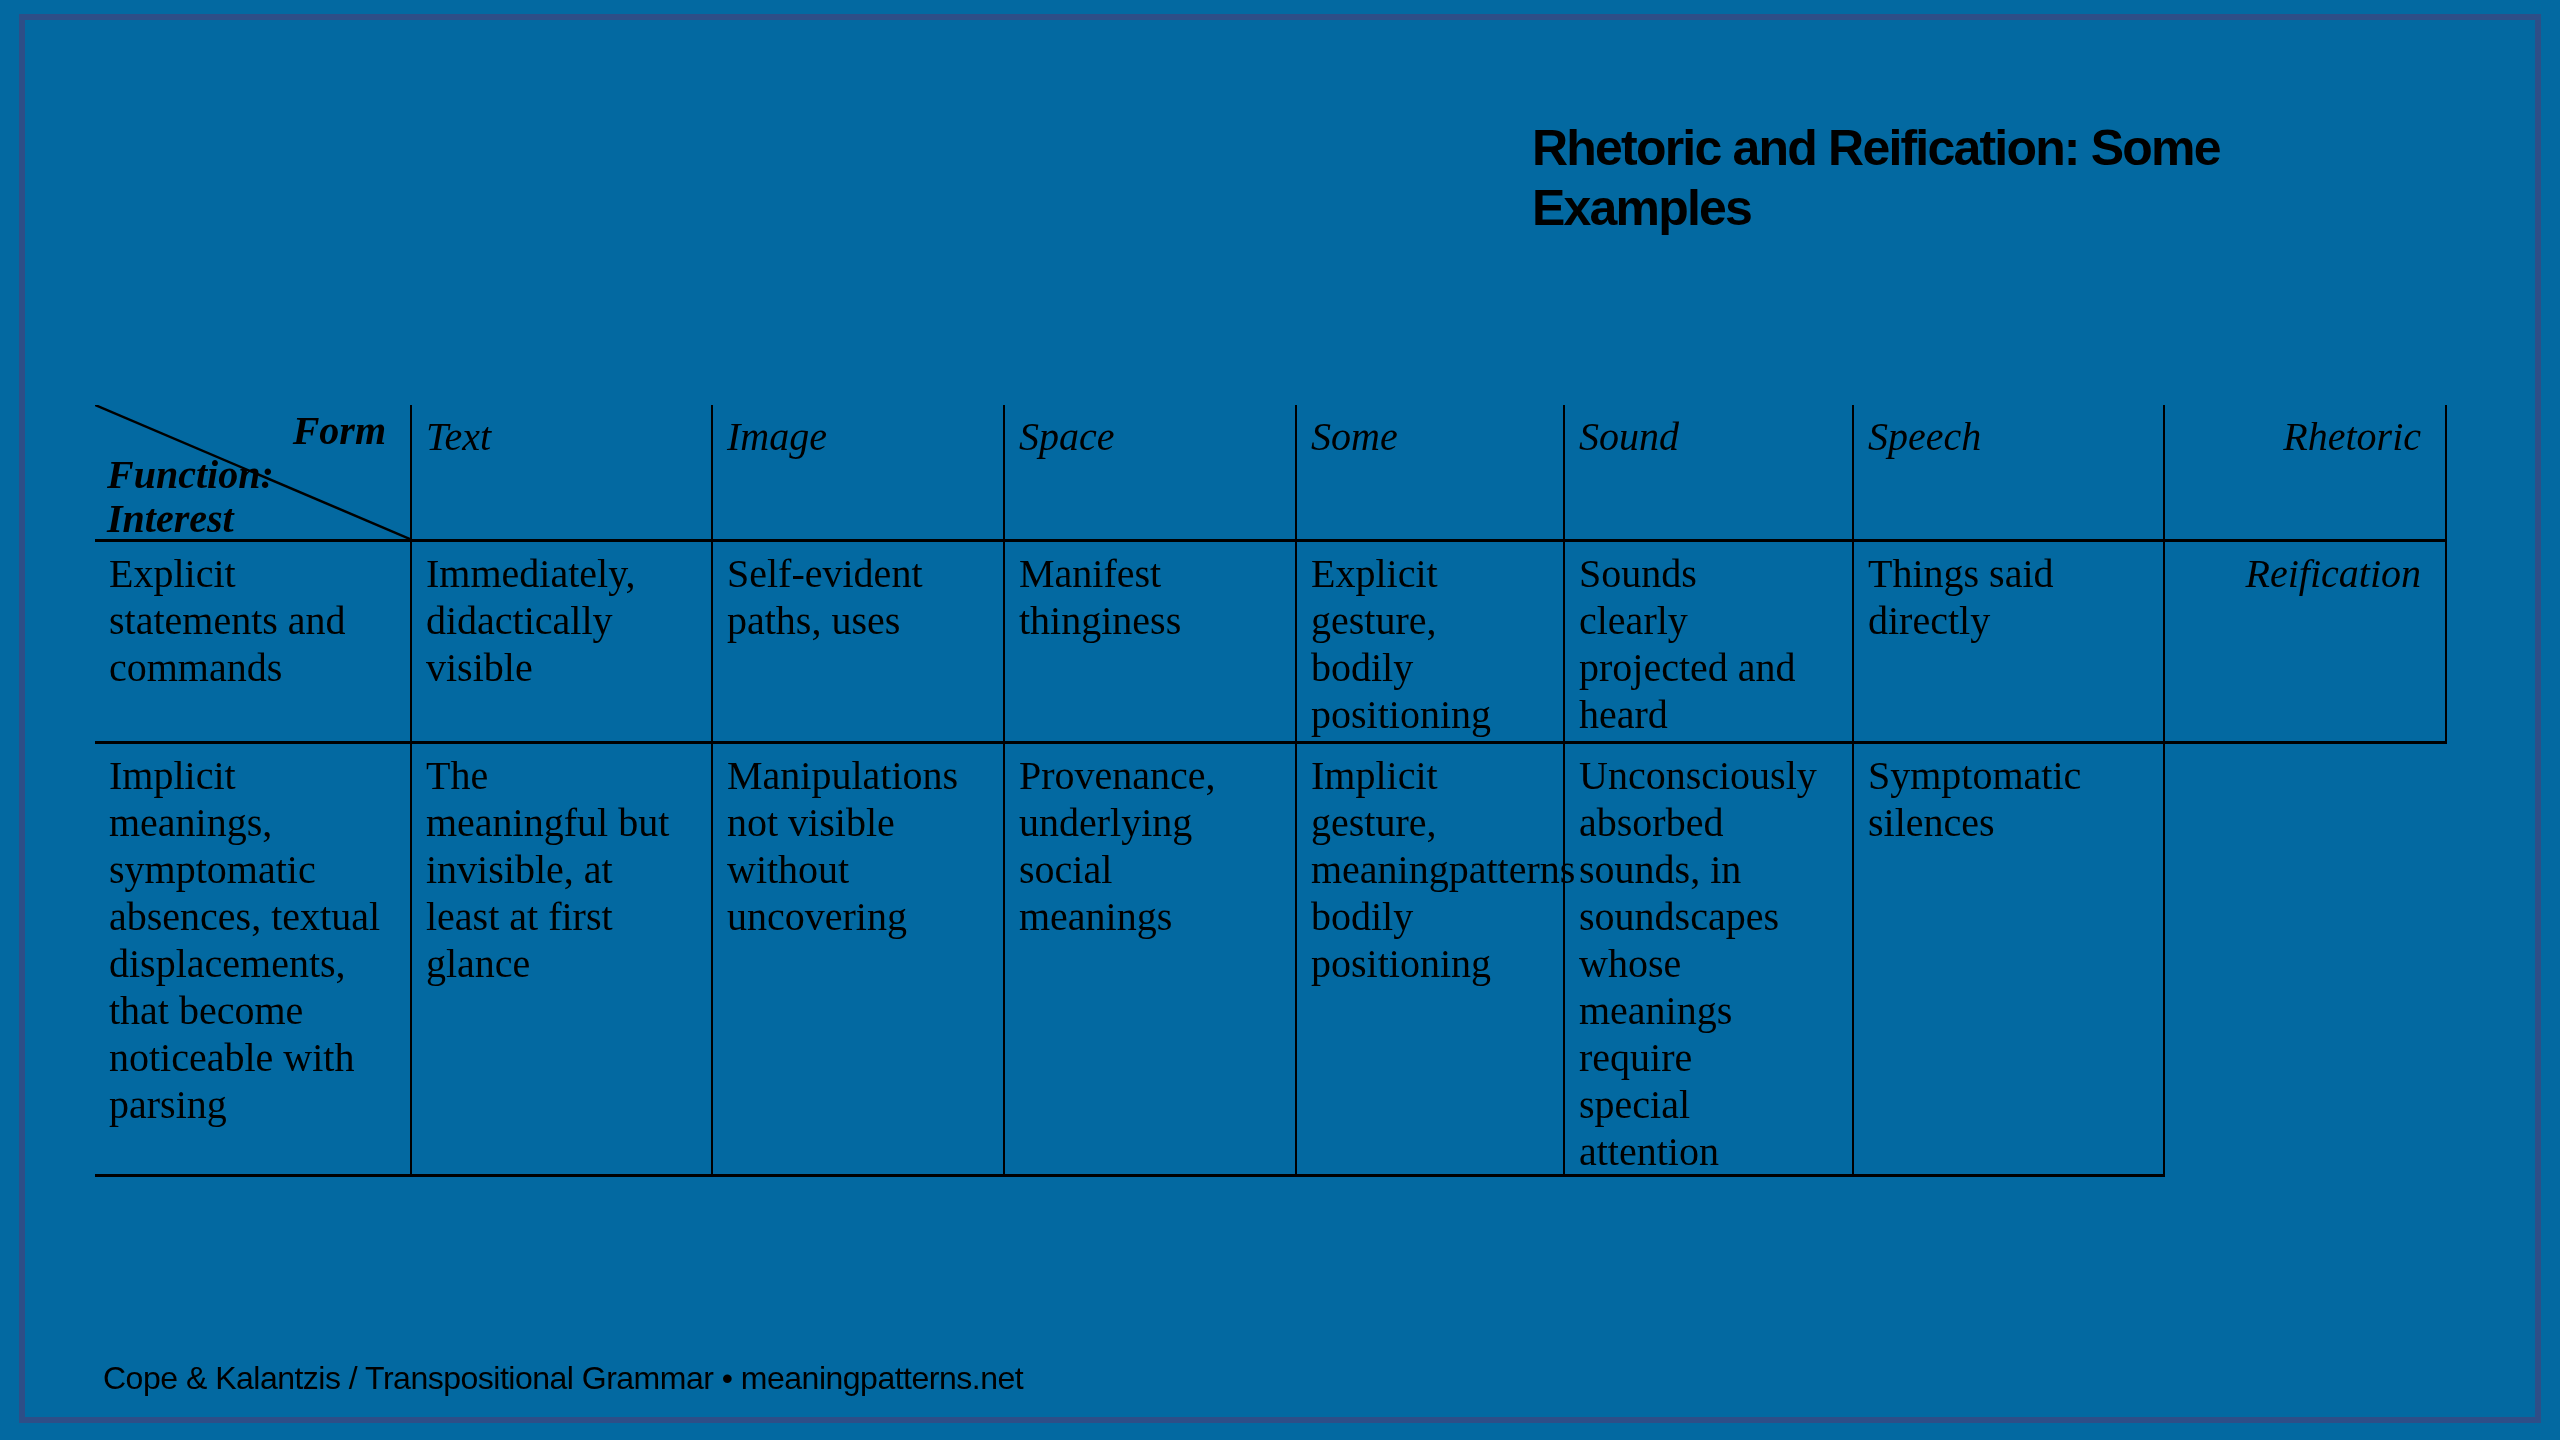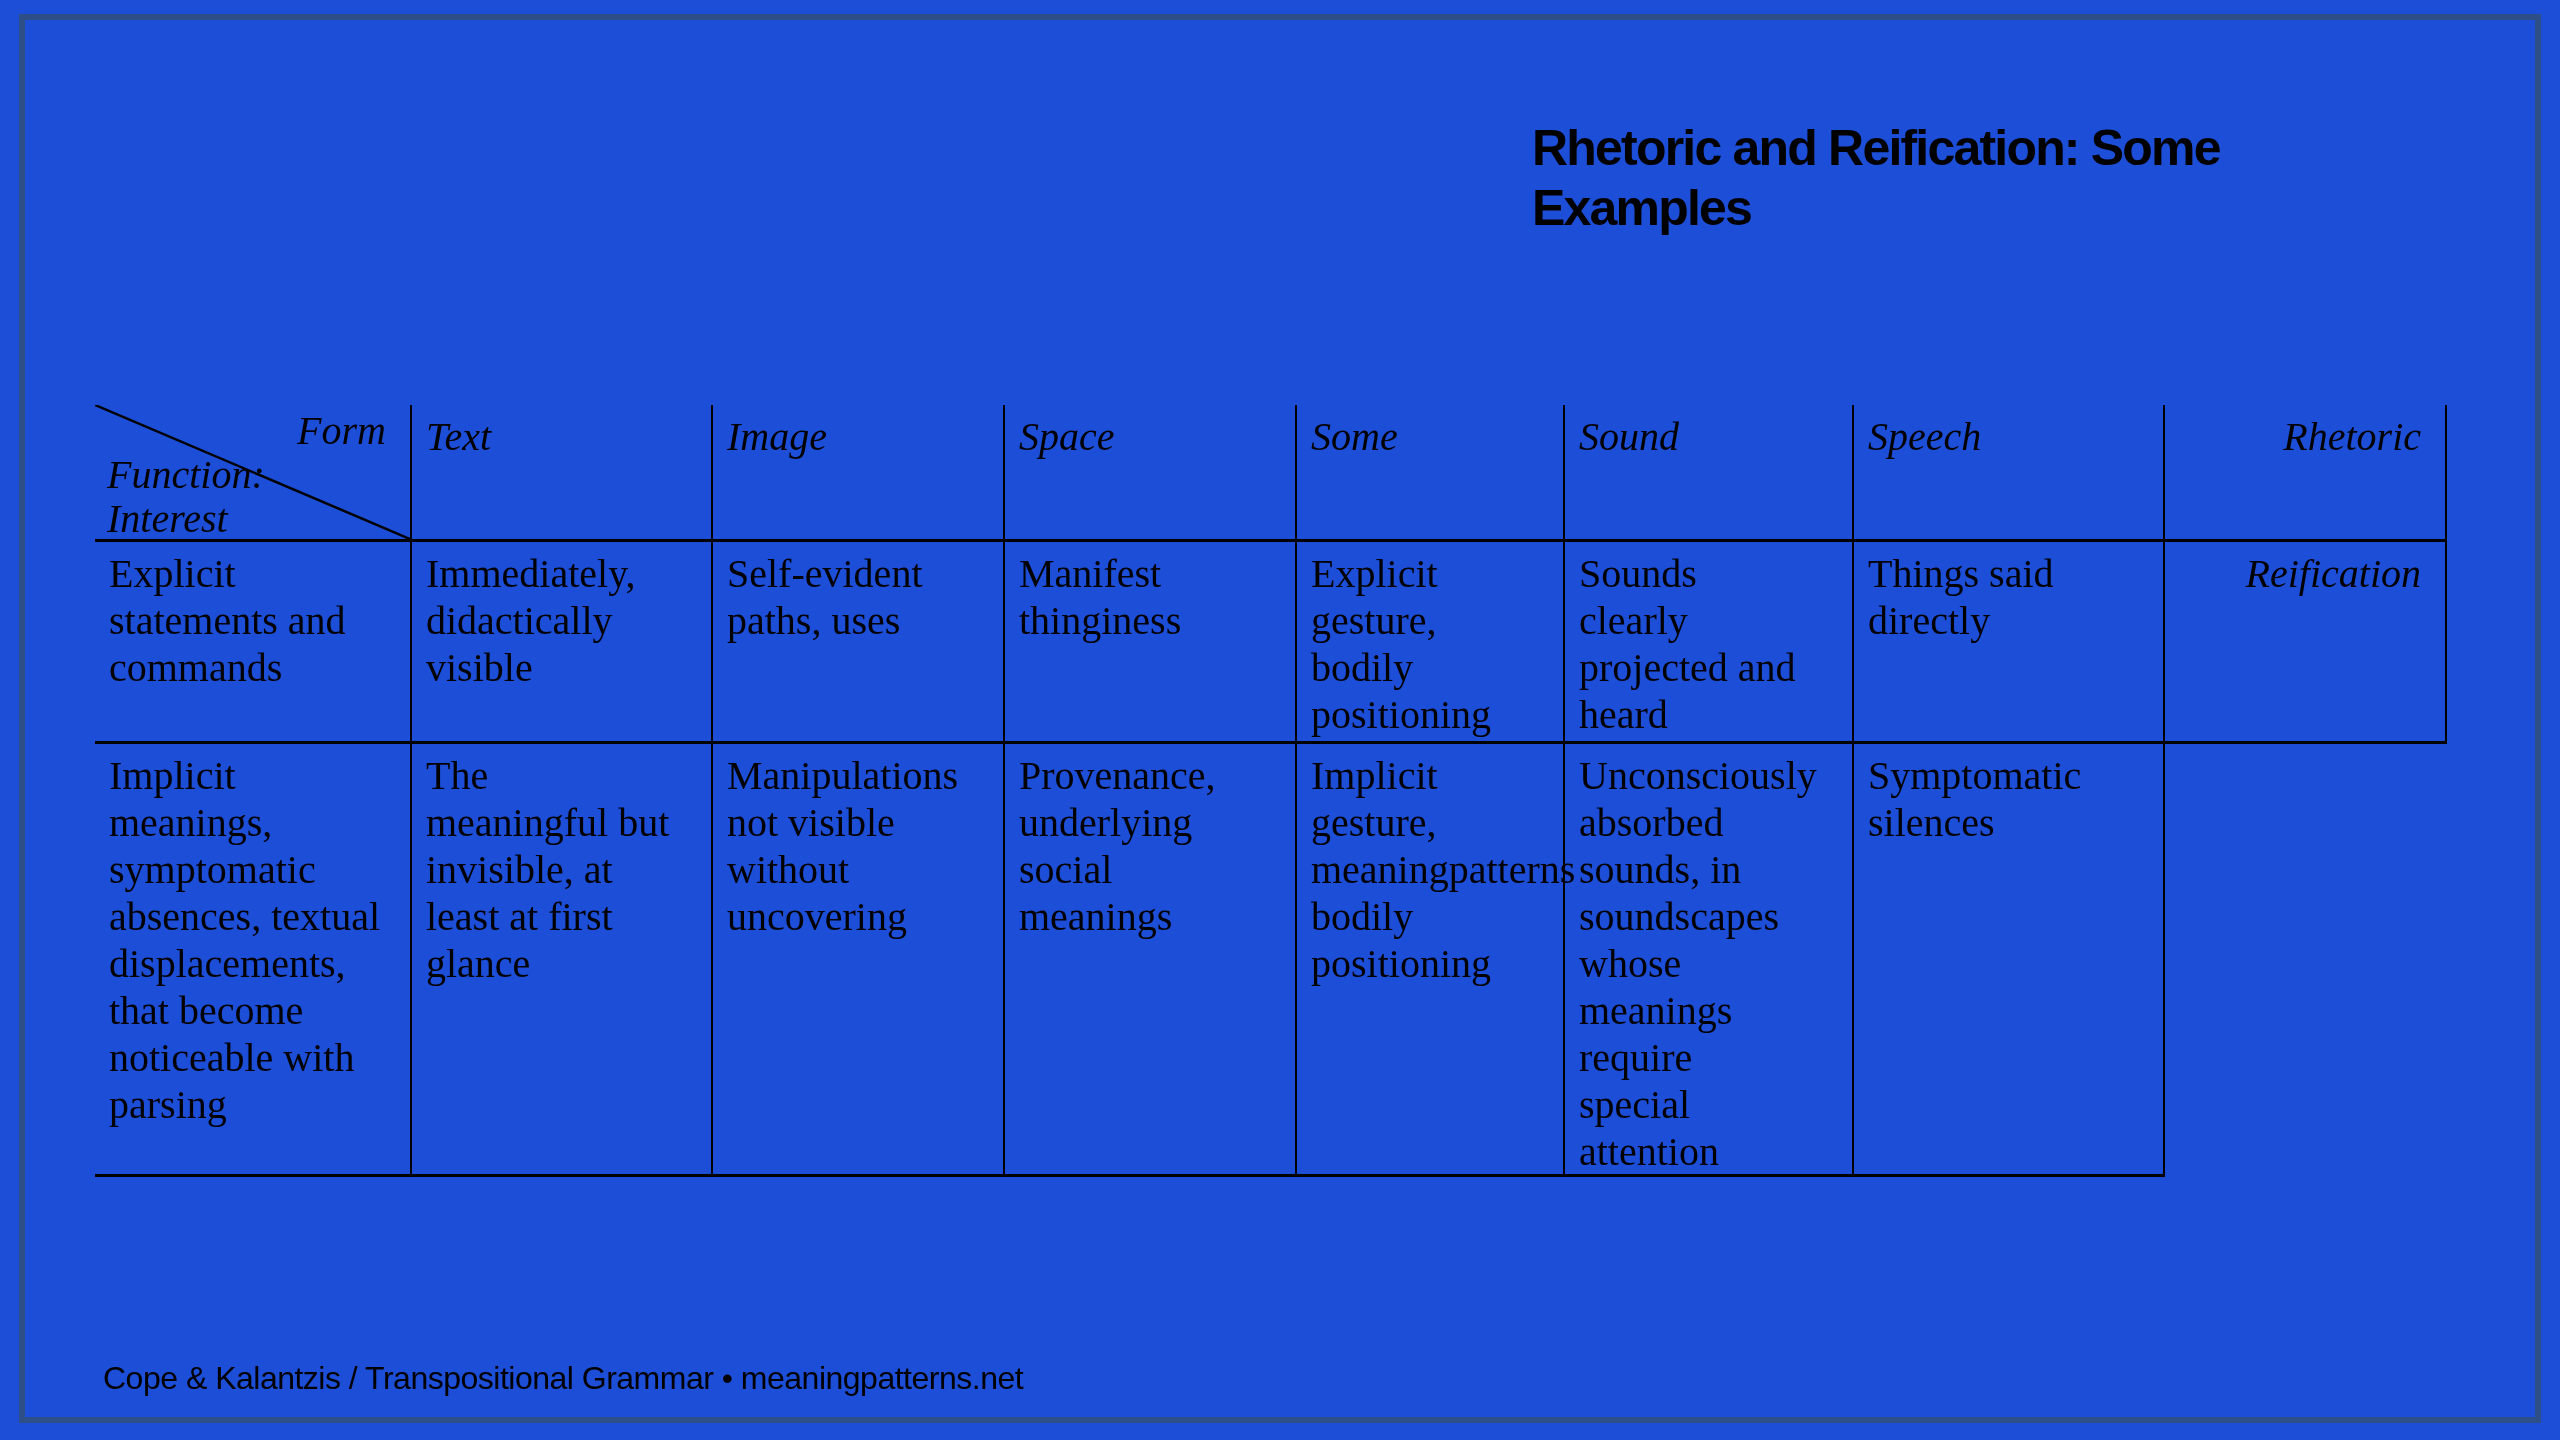--- a/index.html
+++ b/index.html
@@ -4,21 +4,21 @@
 <style>
   html, body {
     margin: 0;
     padding: 0;
     background: #ffffff;
   }
   .slide {
     position: relative;
     width: 2560px;
     height: 1440px;
-    background: #1d4ed8;
+    background: #0369a1;
     overflow: hidden;
     font-family: "Liberation Serif", serif;
     color: #000000;
   }
   .frame {
     position: absolute;
     left: 19px;
     top: 14px;
     width: 2522px;
     height: 1409px;
@@ -59,21 +59,21 @@
     text-align: right;
     padding-right: 24px;
   }
   .c-image, .c-body, .c-sound { padding-right: 40px; }
   .corner {
     position: relative;
     padding: 0;
     display: flex;
     flex-direction: column;
     justify-content: space-between;
-    font-weight: normal;
+    font-weight: bold;
     font-style: italic;
   }
   .corner svg {
     position: absolute;
     left: 0; top: 0;
     width: 100%; height: 100%;
   }
   .corner .form-lbl {
     position: relative;
     text-align: right;

